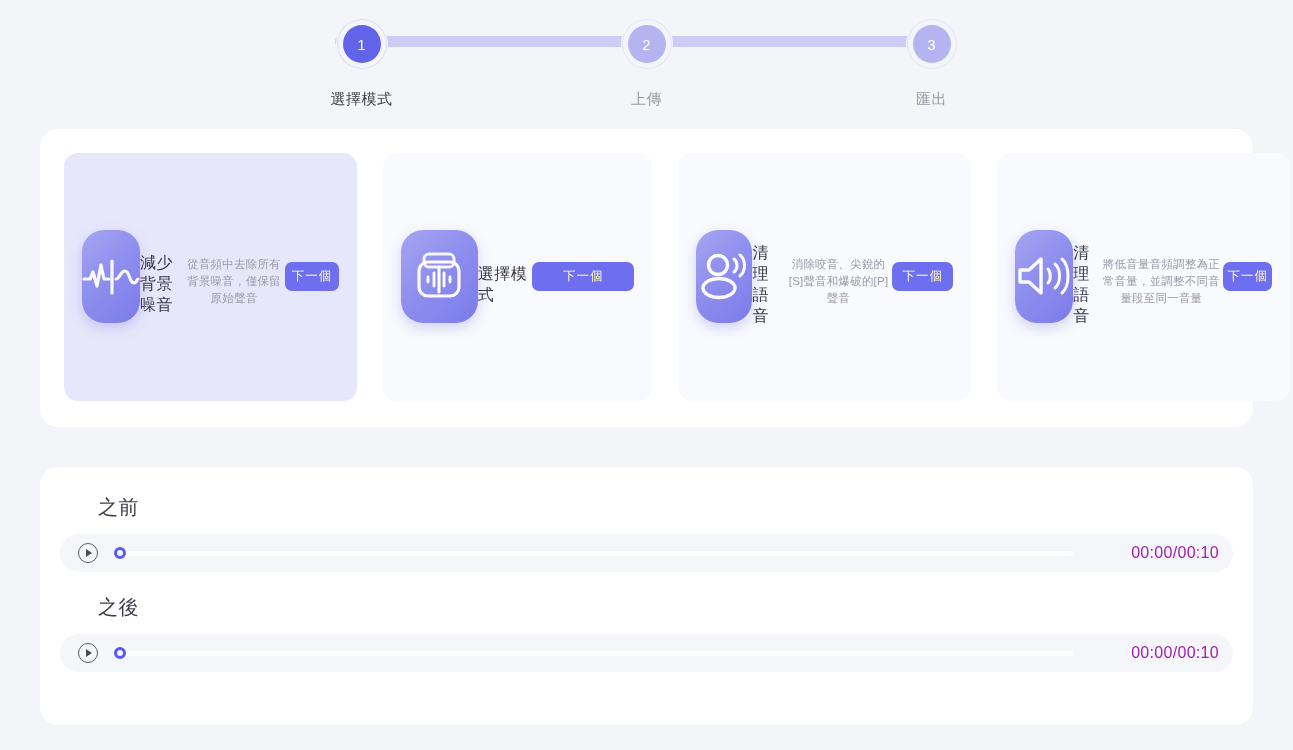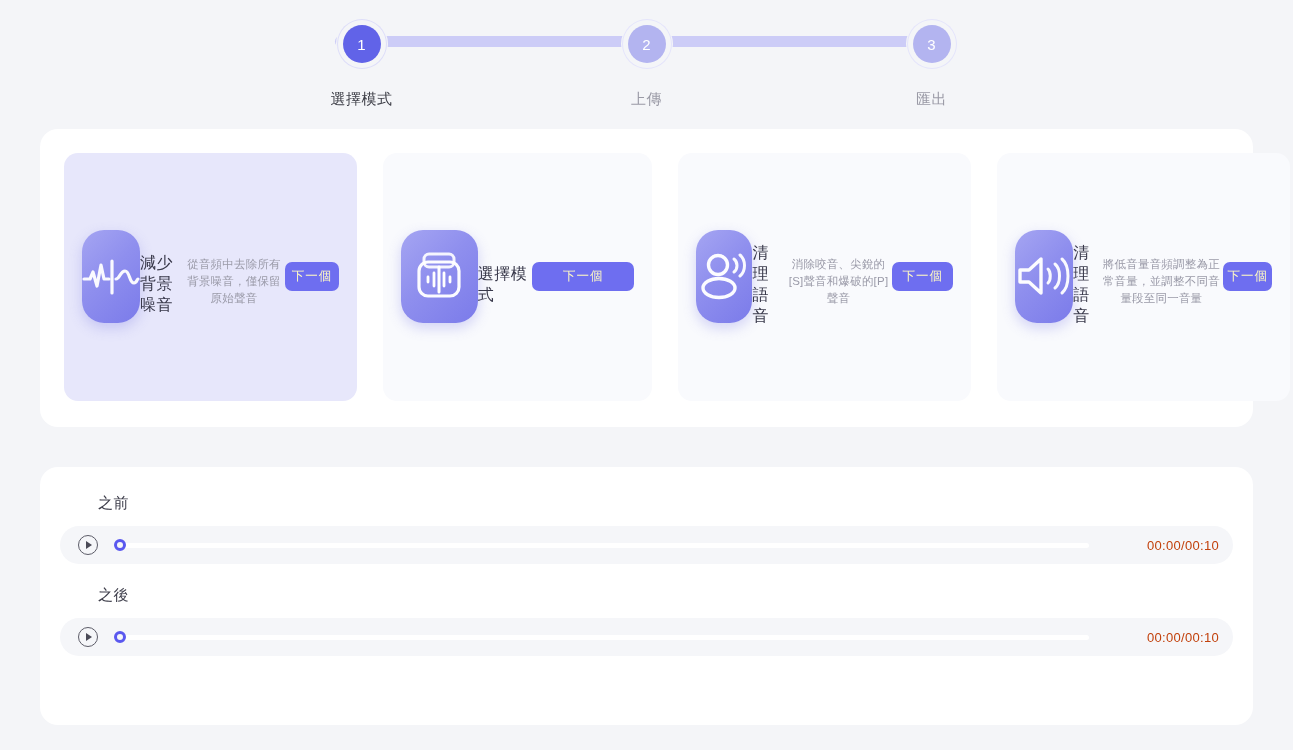--- a/index.html
+++ b/index.html
@@ -157,21 +157,21 @@
   
   .panel-players {
     background: #ffffff;
     border-radius: 18px;
     margin: 40px 40px 0 40px;
     padding: 27px 20px 34px 20px;
     min-height: 258px;
   }
   .player-block + .player-block { margin-top: 22px; }
   .player-label {
-    font-size: 15px;
+    font-size: 20px;
     color: #3d3d4a;
     padding-left: 38px;
     letter-spacing: 0.6px;
   }
   .player-bar {
     margin-top: 13px;
     height: 38px;
     background: #f5f6f9;
     border-radius: 19px;
     display: flex;
@@ -218,22 +218,22 @@
     position: absolute;
     left: 0;
     width: 12px;
     height: 12px;
     border-radius: 50%;
     border: 3px solid #5a58ef;
     background: #f5f6f9;
     cursor: grab;
   }
   .time {
-    font-size: 13px;
-    color: #c2410c;
+    font-size: 16px;
+    color: #a21caf;
     flex: 0 0 auto;
     letter-spacing: 0.3px;
     margin-left: 44px;
   }
 </style>
 </head>
 <body>
 
 <div class="stepper">
   <div class="stepper-inner">

